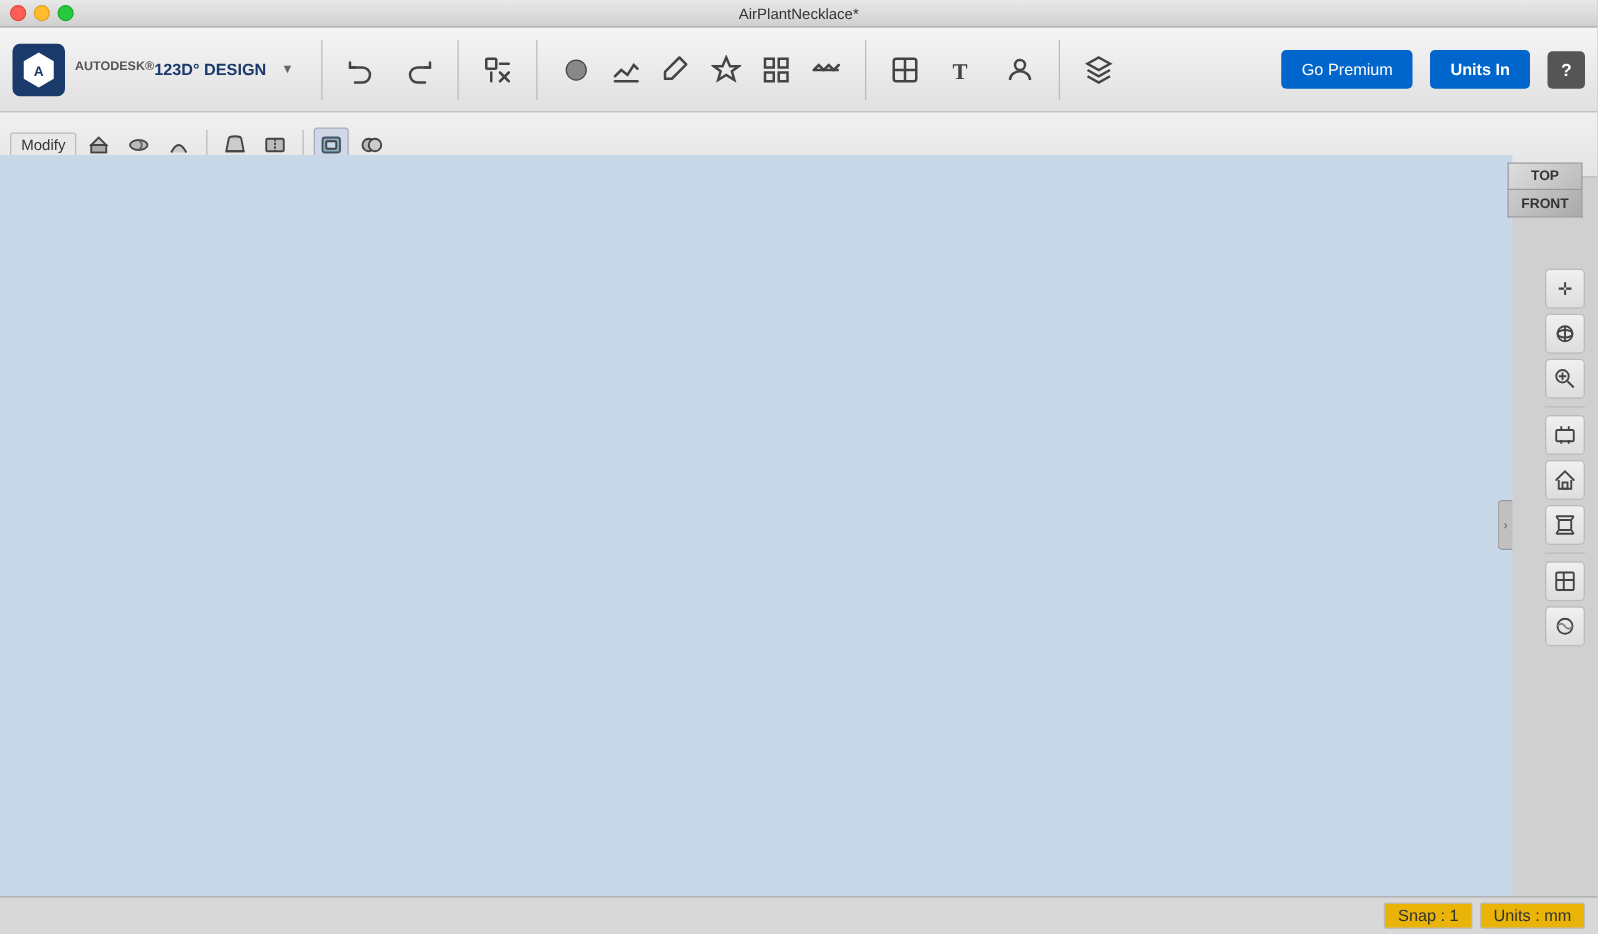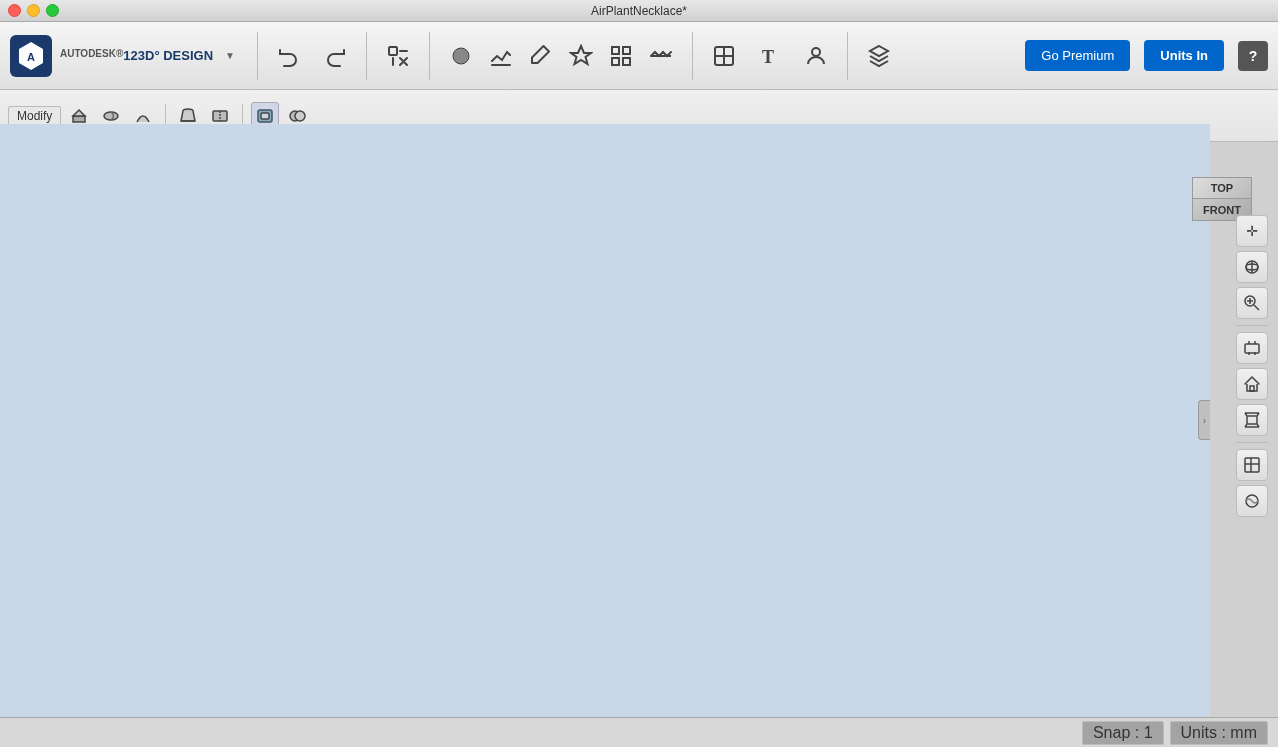--- a/index.html
+++ b/index.html
@@ -117,29 +117,29 @@
 
     
     #statusbar {
       position: absolute; bottom: 0; left: 0; right: 0;
       height: 30px; background: #d8d8d8;
       border-top: 1px solid #aaa;
       display: flex; align-items: center; justify-content: flex-end;
       padding: 0 10px; gap: 6px;
     }
     .status-box {
-      background: #a3a3a3; border: 1px solid #bbb;
-      padding: 2px 10px; font-size: 16px; color: #333;
+      background: #eab308; border: 1px solid #bbb;
+      padding: 2px 10px; font-size: 13px; color: #333;
       border-radius: 2px;
     }
 
     
     #view-cube {
-      position: absolute; top: 130px; right: 18px;
-      width: 68px; height: 68px; margin-top: 47px;
+      position: absolute; top: 130px; right: 4px;
+      width: 68px; height: 68px;
     }
     .cube-top {
       width: 60px; height: 22px;
       background: linear-gradient(135deg, #ddd, #bbb);
       border: 1px solid #999;
       display: flex; align-items: center; justify-content: center;
       font-size: 11px; font-weight: bold; color: #333;
       cursor: pointer;
     }
     .cube-front {

